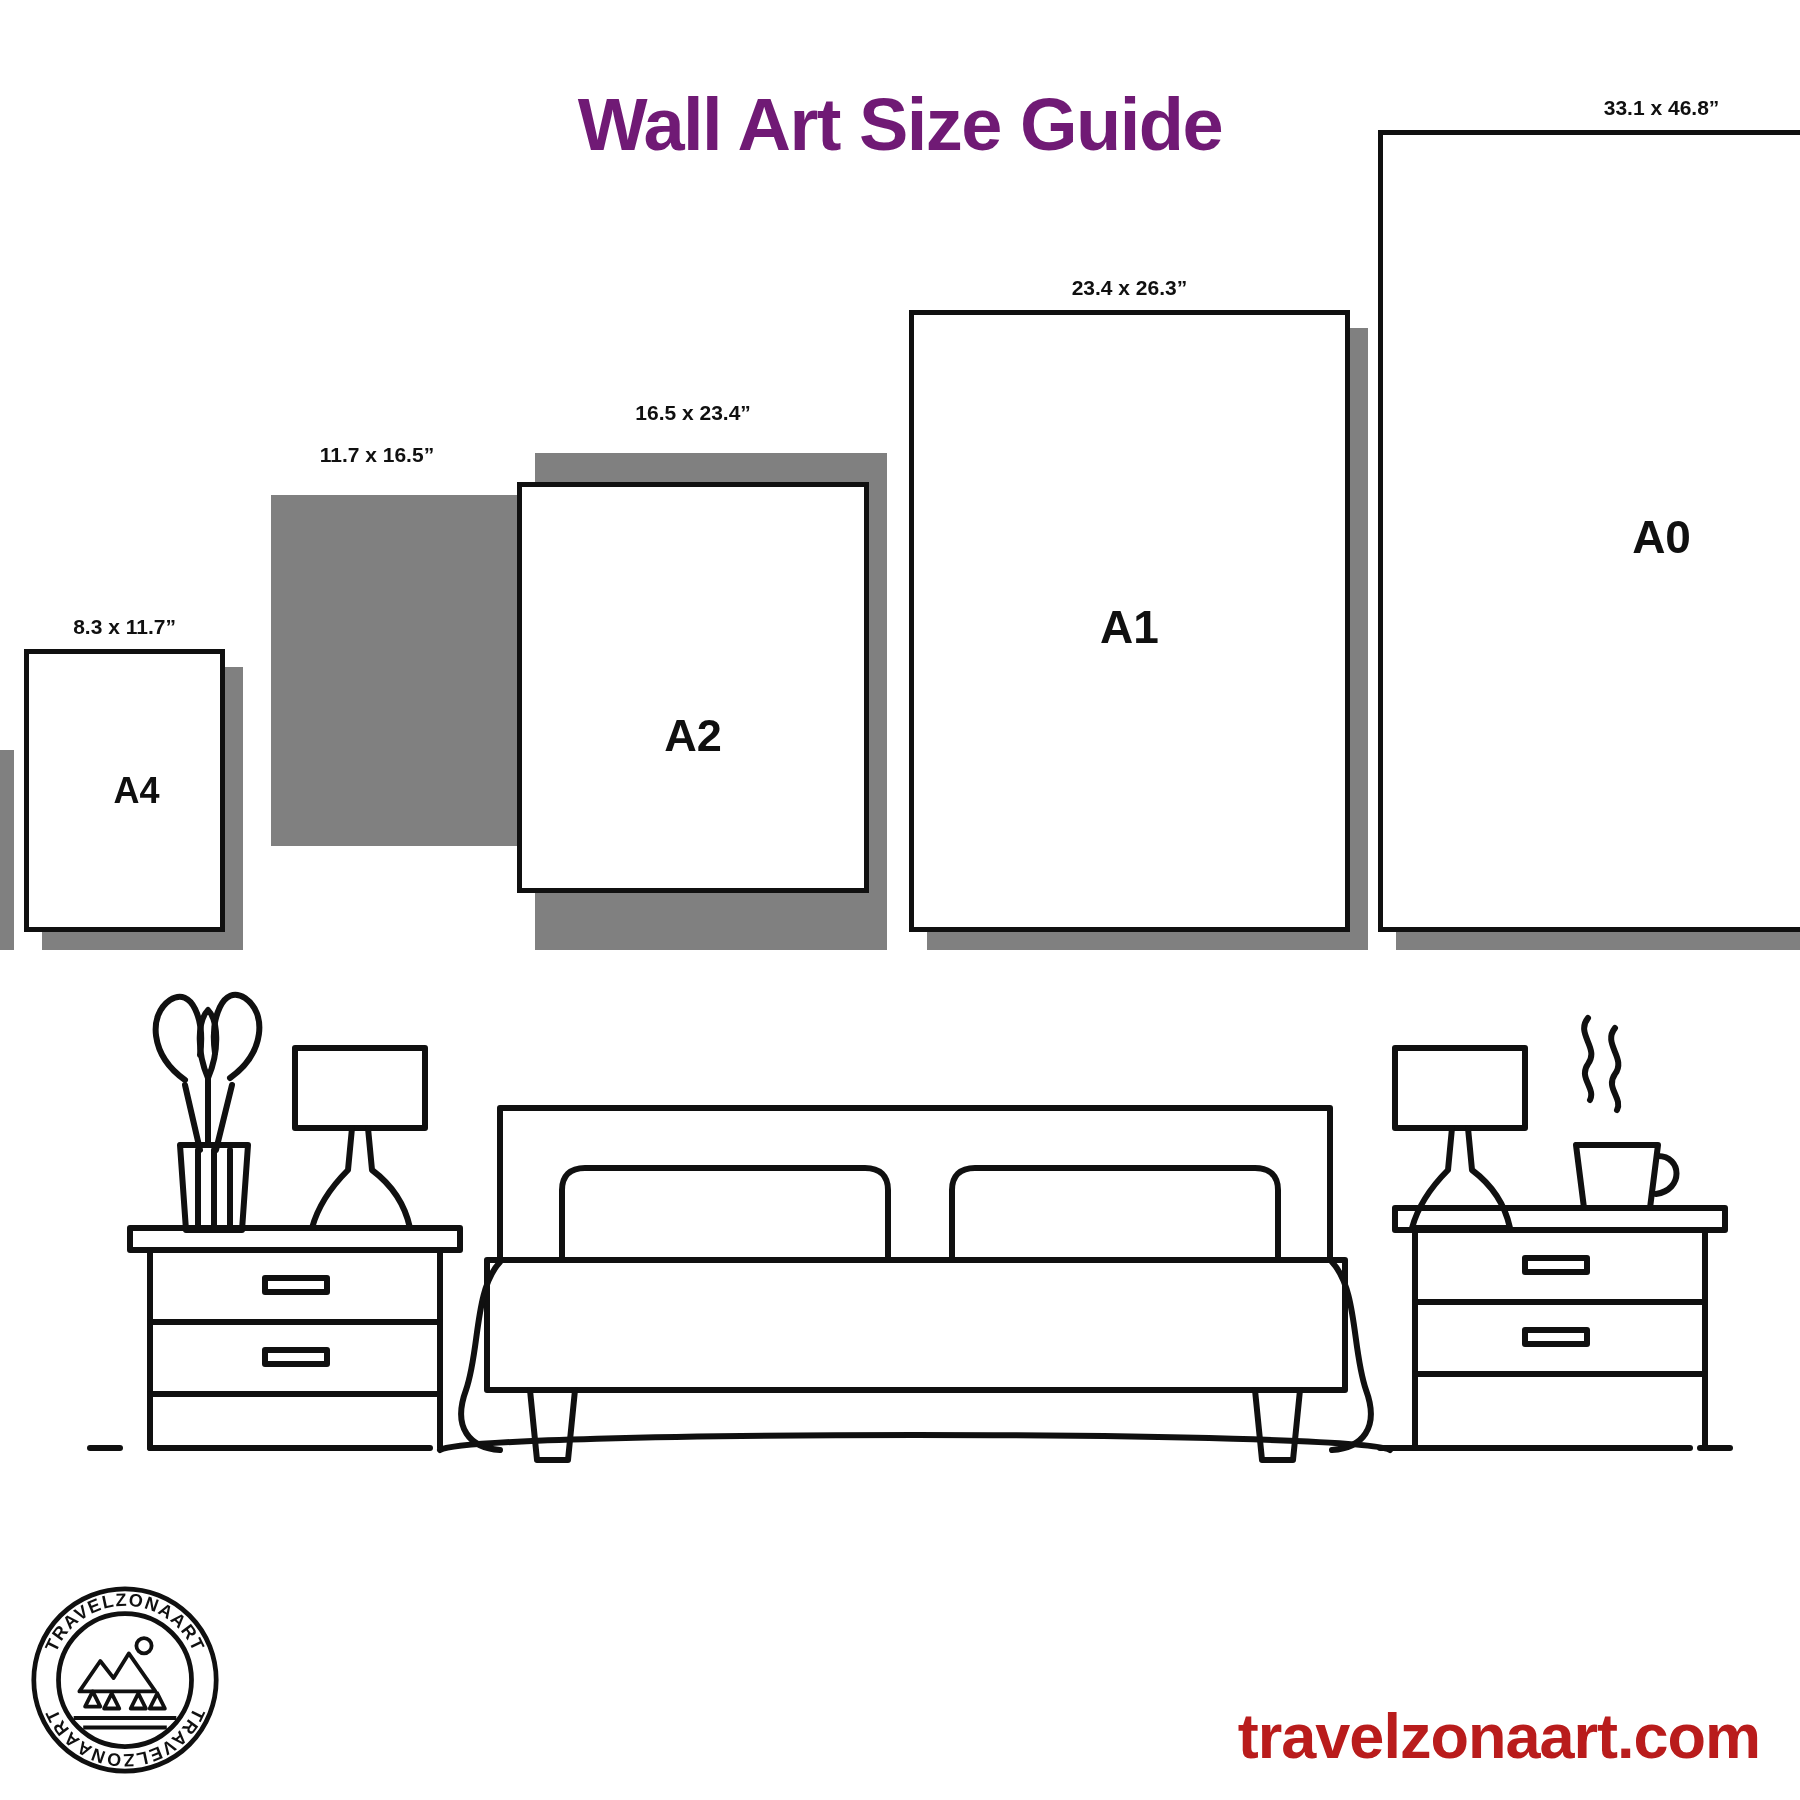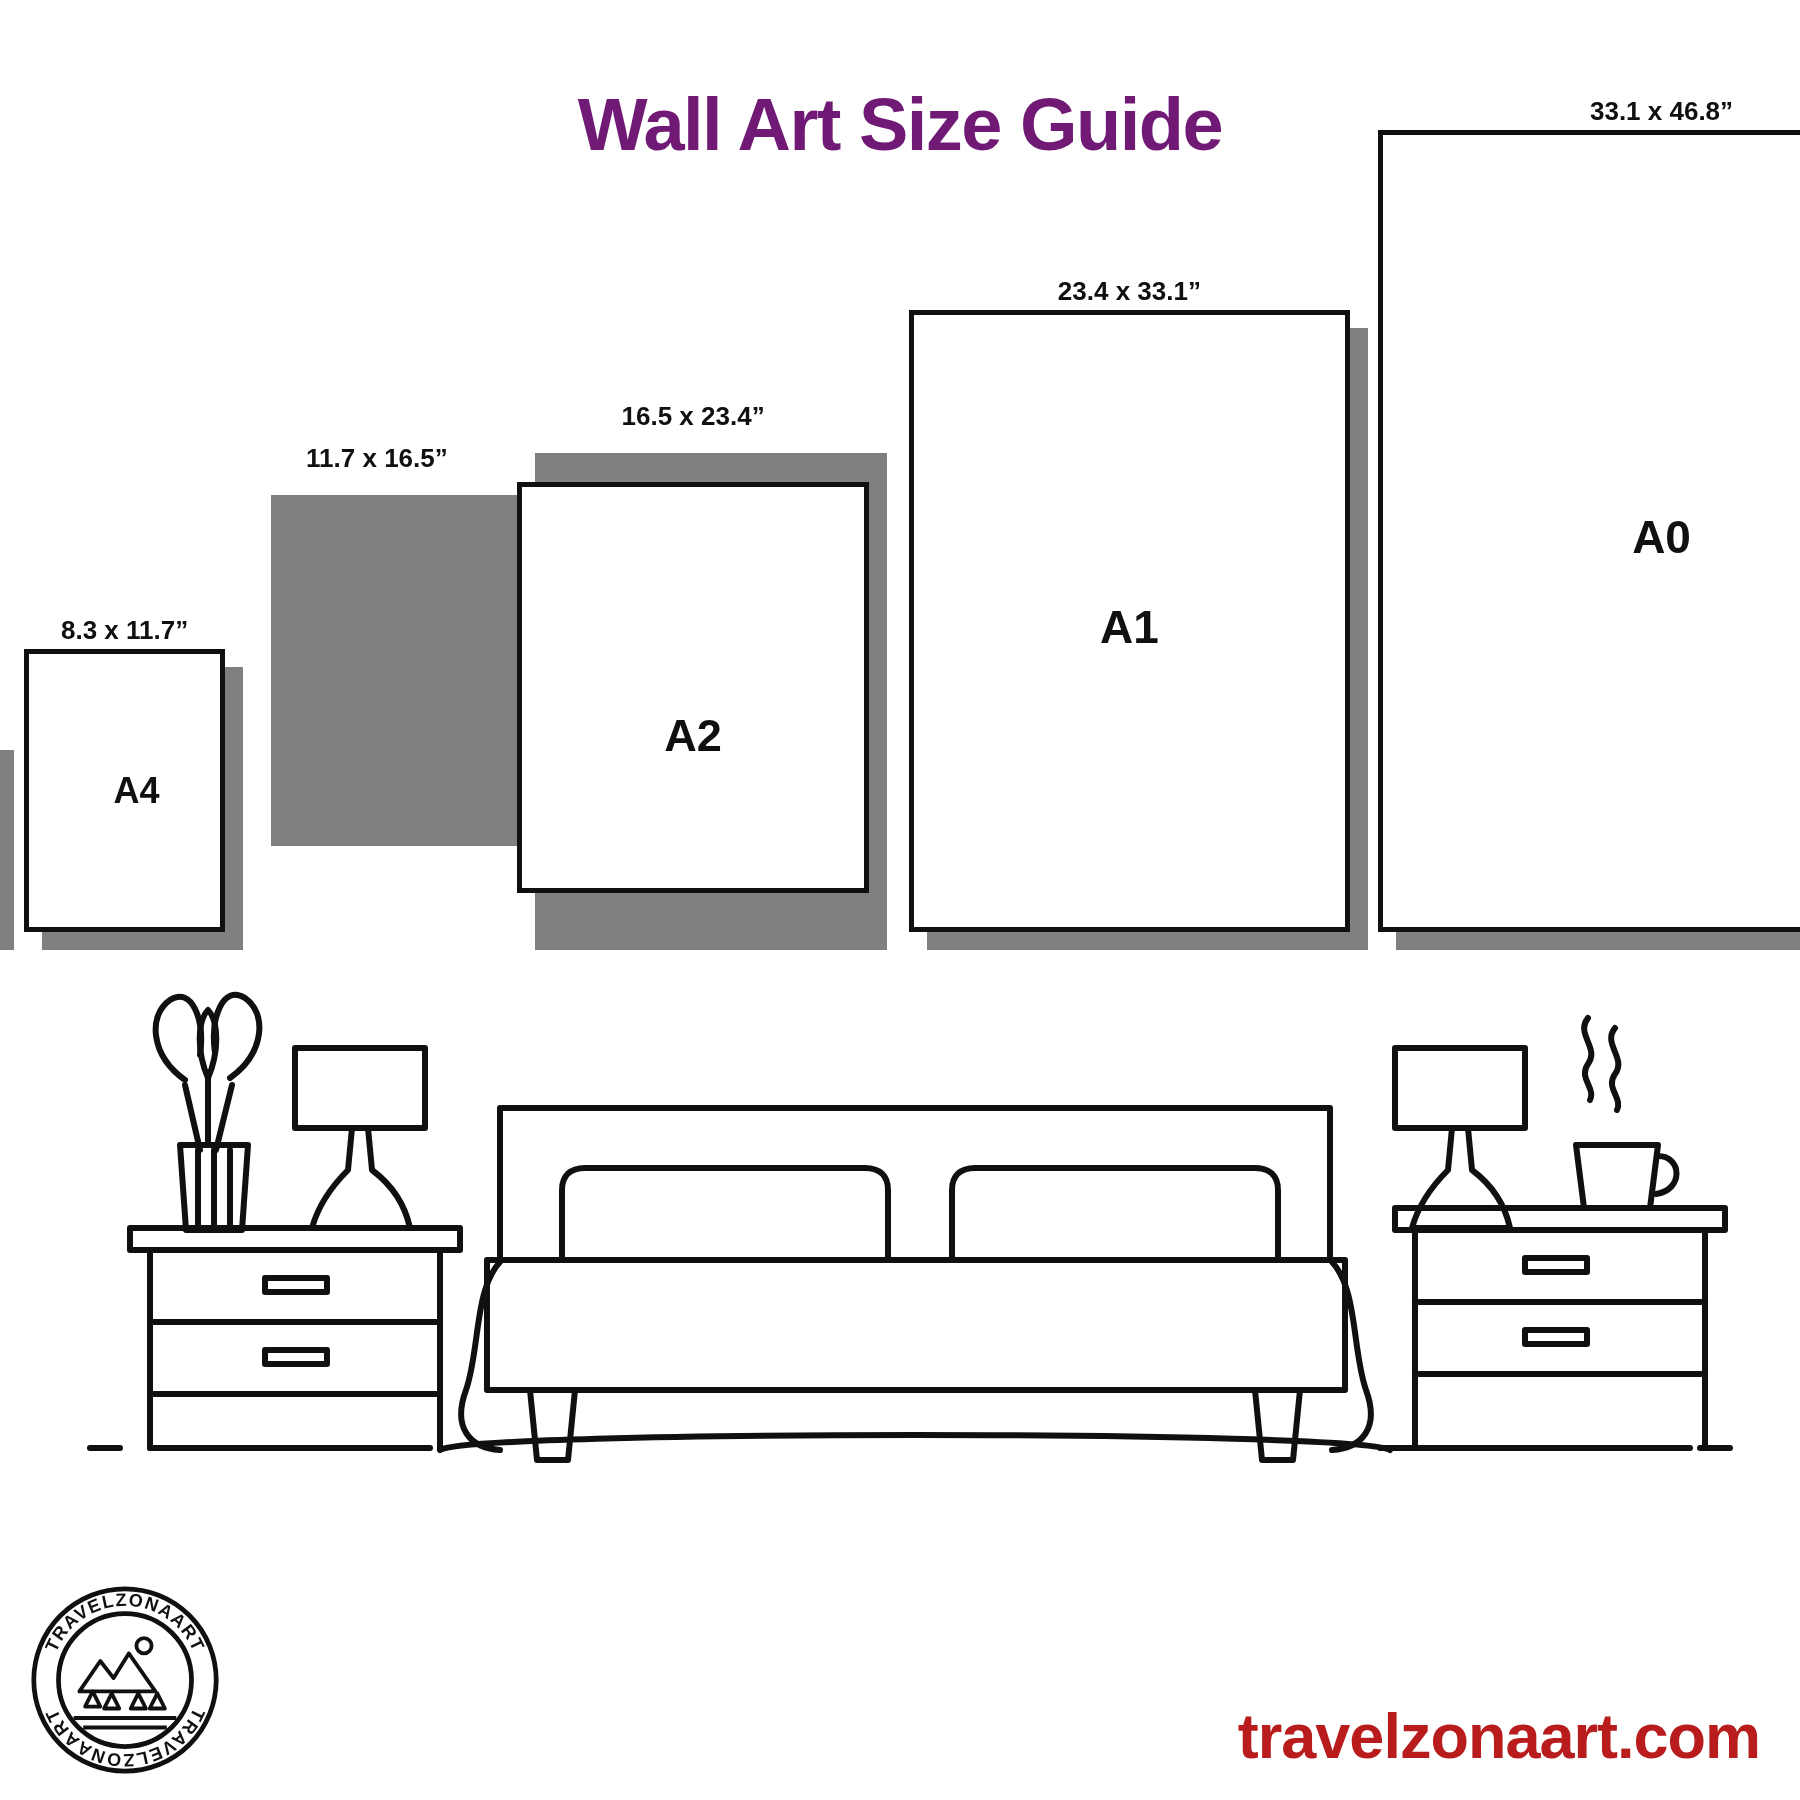--- a/index.html
+++ b/index.html
@@ -38,21 +38,21 @@
   }
   .poster {
     position: absolute;
     bottom: 0;
   }
   .poster .dim {
     position: absolute;
     left: 50%;
     transform: translateX(-50%);
     white-space: nowrap;
-    font-size: 26px;
+    font-size: 21px;
     font-weight: 700;
     color: #101010;
   }
   .poster .shadow {
     position: absolute;
     background: #808080;
   }
   .poster .sheet {
     position: absolute;
     background: #ffffff;
@@ -117,21 +117,21 @@
       <div class="shadow" style="left: 18px; top: 18px; width: 248.5px; height: 350.74px;"></div>
     </div>
     <div class="poster" style="left: 517px; bottom: 60px; width: 370.16px; height: 515px;">
       <div class="dim" style="top: -34px; left: 176.08px;">16.5 x 23.4”</div>
       <div class="shadow" style="left: 18px; top: 18px; width: 352.16px; height: 497px;"></div>
       <div class="sheet" style="left: 0px; top: 0px; width: 352.16px; height: 411px; margin-top: 47px;">
         <div class="label" style="top: 222.5px; font-size: 45.1296px;">A2</div>
       </div>
     </div>
     <div class="poster" style="left: 909.34px; bottom: 60px; width: 458.2px; height: 639.96px;">
-      <div class="dim" style="top: -34px; left: 220.1px;">23.4 x 33.1”</div>
+      <div class="dim" style="top: -34px; left: 220.1px;">23.4 x 26.3”</div>
       <div class="shadow" style="left: 18px; top: 18px; width: 440.2px; height: 621.96px;"></div>
       <div class="sheet" style="left: 0px; top: 0px; width: 440.2px; height: 621.96px;">
         <div class="label" style="top: 284.98px; font-size: 46px;">A1</div>
       </div>
     </div>
     <div class="poster" style="left: 1377.54px; bottom: 60px; width: 586px; height: 820.3px;">
       <div class="dim" style="top: -34px; left: 284px;">33.1 x 46.8”</div>
       <div class="shadow" style="left: 18px; top: 18px; width: 568px; height: 802.3px;"></div>
       <div class="sheet" style="left: 0px; top: 0px; width: 568px; height: 802.3px;">
         <div class="label" style="top: 375.15px; font-size: 46px;">A0</div>

